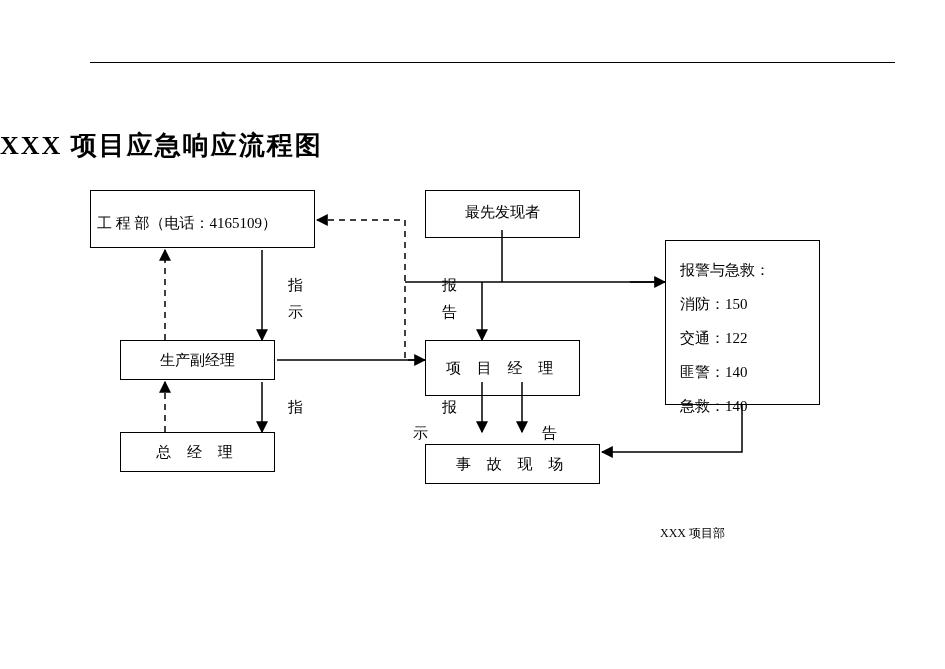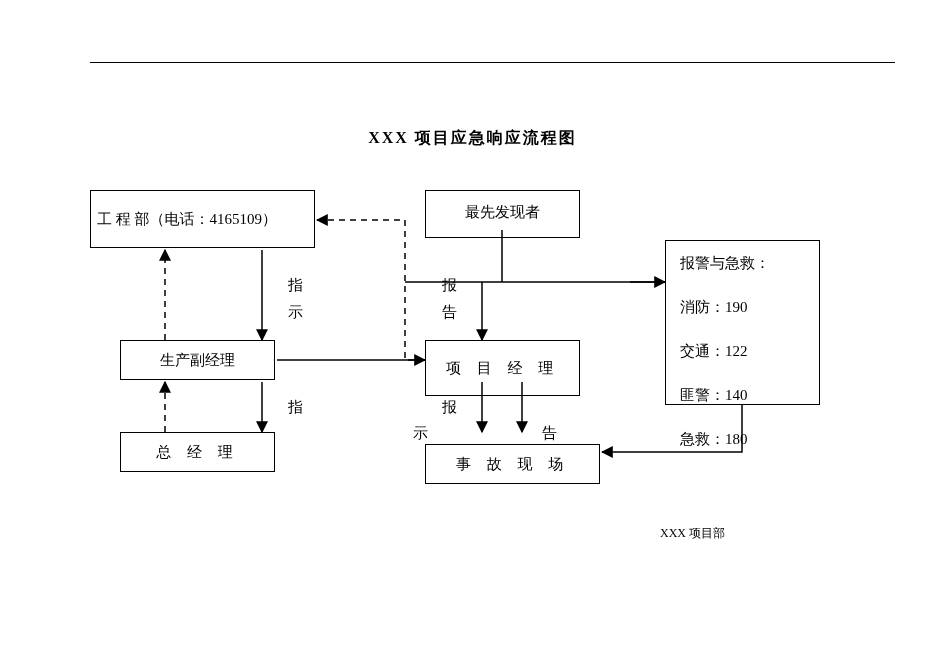--- a/index.html
+++ b/index.html
@@ -16,22 +16,22 @@
       left: 90px;
       right: 50px;
       top: 62px;
       border-top: 1.5px solid #000;
     }
     .title {
       position: absolute;
       top: 128px;
       left: 0;
       width: 100%;
-      text-align: center;
-      font-size: 16px;
+      text-align: left;
+      font-size: 26px;
       font-weight: bold;
       letter-spacing: 2px;
     }
     .canvas {
       position: absolute;
       left: 0;
       top: 0;
       width: 945px;
       height: 669px;
     }
@@ -40,25 +40,25 @@
       border: 1.5px solid #000;
       background: #fff;
       display: flex;
       align-items: center;
       justify-content: center;
       font-size: 15px;
       text-align: center;
       padding: 4px 6px;
       line-height: 1.6;
     }
-    .box .stack { display: flex; flex-direction: column; align-items: flex-start; gap: 4px; }
+    .box .stack { display: flex; flex-direction: column; align-items: flex-start; gap: 4px; margin-top: 7px; }
     .box-dept { left: 90px; top: 190px; width: 225px; height: 58px; justify-content: flex-start; }
     .box-disc { left: 425px; top: 190px; width: 155px; height: 48px; font-family: Liberation Mono, monospace; }
     .box-alarm { left: 665px; top: 240px; width: 155px; height: 165px; justify-content: flex-start; align-items: flex-start; padding: 10px 14px; }
-    .box-alarm .stack { gap: 20px; font-size: 15px; }
+    .box-alarm .stack { gap: 10px; font-size: 15px; }
     .box-pm { left: 425px; top: 340px; width: 155px; height: 56px; letter-spacing: 6px; }
     .box-vice { left: 120px; top: 340px; width: 155px; height: 40px; }
     .box-gm { left: 120px; top: 432px; width: 155px; height: 40px; letter-spacing: 6px; }
     .box-scene { left: 425px; top: 432px; width: 175px; height: 40px; letter-spacing: 6px; margin-top: 12px; }
     .edge-label {
       position: absolute;
       font-size: 15px;
       line-height: 1.8;
       text-align: center;
     }
@@ -88,24 +88,24 @@
     </div>
   </div>
 
   <div class="box box-disc">
     <span>最先发现者</span>
   </div>
 
   <div class="box box-alarm">
     <div class="stack">
       <span>报警与急救：</span>
-      <span>消防：190</span>
+      <span>消防：150</span>
       <span>交通：122</span>
       <span>匪警：140</span>
-      <span>急救：180</span>
+      <span>急救：140</span>
     </div>
   </div>
 
   <div class="box box-pm">
     <span>项 目 经 理</span>
   </div>
 
   <div class="box box-gm">
     <span>总 经 理</span>
   </div>

